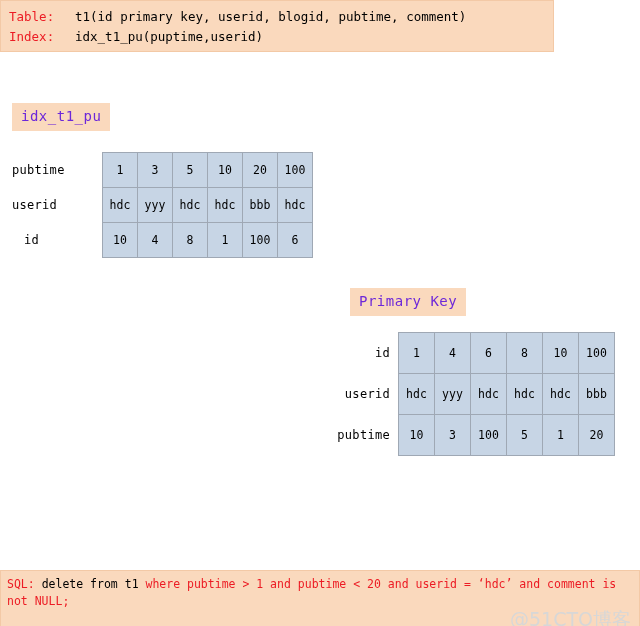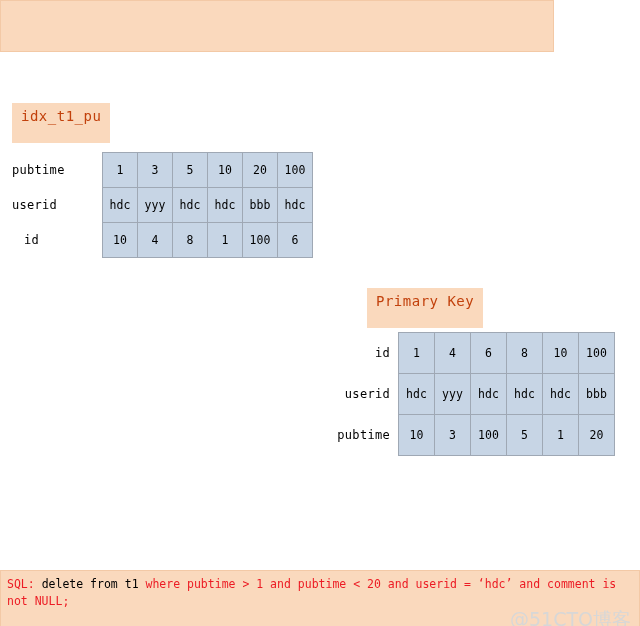--- a/index.html
+++ b/index.html
@@ -65,31 +65,31 @@
     font-size: 19px;
     color: #d7d7d7;
     letter-spacing: 0px;
     user-select: none;
   }
 
   
   .chip {
     position: absolute;
     background: #fad9bd;
-    color: #c2410c;
+    color: #6d28d9;
     font-size: 14px;
     line-height: 26px;
-    height: 40px;
+    height: 28px;
     box-sizing: border-box;
     padding: 0 9px;
     white-space: nowrap;
     letter-spacing: 0.5px;
   }
   #idx-chip { left: 12px; top: 103px; }
-  #pk-chip  { left: 367px; top: 288px; }
+  #pk-chip  { left: 350px; top: 288px; }
 
   
   .grid-block { position: absolute; }
 
   table.grid {
     border-collapse: collapse;
     table-layout: fixed;
   }
   table.grid td {
     border: 1px solid #9fa8b4;
@@ -118,20 +118,26 @@
   #pk-grid td { width: 35px; height: 40px; }
   #pk-grid td.rowlabel { width: 72px; padding-right: 8px; text-align: right; }
 
   #index-block { left: 12px; top: 152px; }
   #pk-block    { left: 318px; top: 332px; }
 </style>
 </head>
 <body>
 
 <div class="banner" id="header-banner">
+  <div class="hdr-row">
+    <span class="kw-red hdr-label">Table:</span><span>t1(id primary key, userid, blogid, pubtime, comment)</span>
+  </div>
+  <div class="hdr-row">
+    <span class="kw-red hdr-label">Index:</span><span>idx_t1_pu(puptime,userid)</span>
+  </div>
 </div>
 
 <div class="chip" id="idx-chip">idx_t1_pu</div>
 
 <div class="grid-block" id="index-block">
   <table class="grid" id="index-grid">
     <tbody>
       <tr>
         <td class="rowlabel">pubtime</td>
         <td>1</td>

